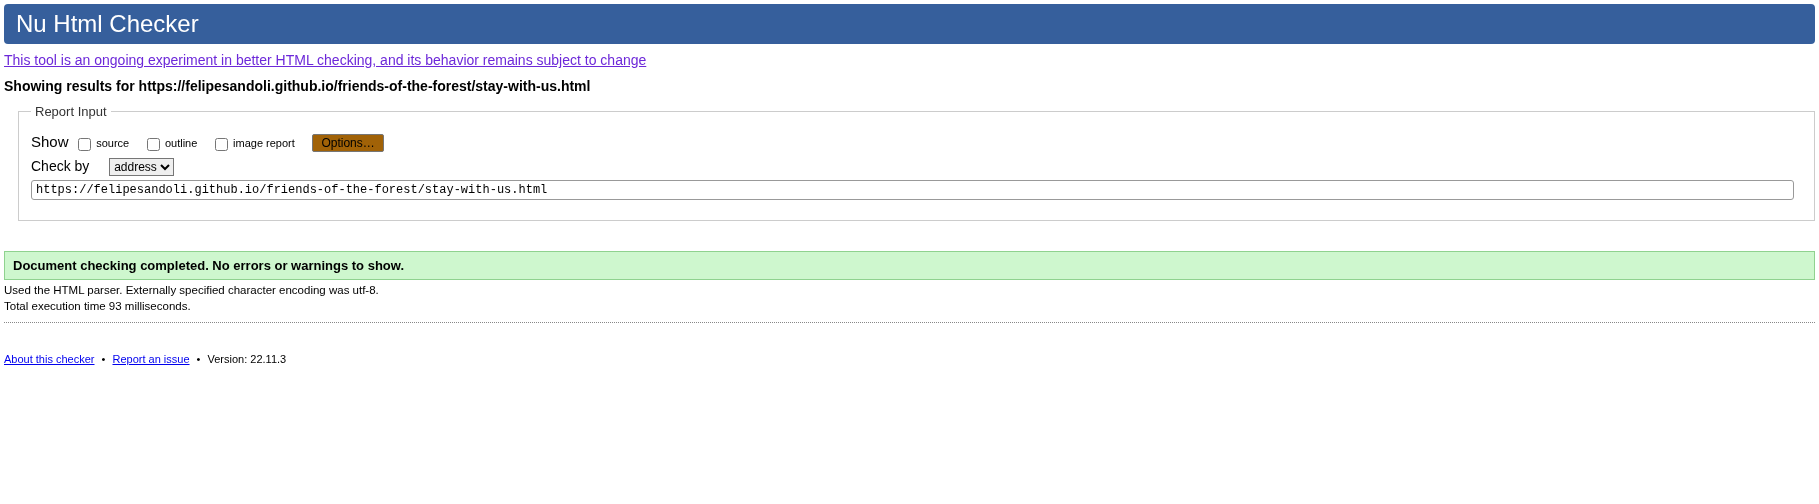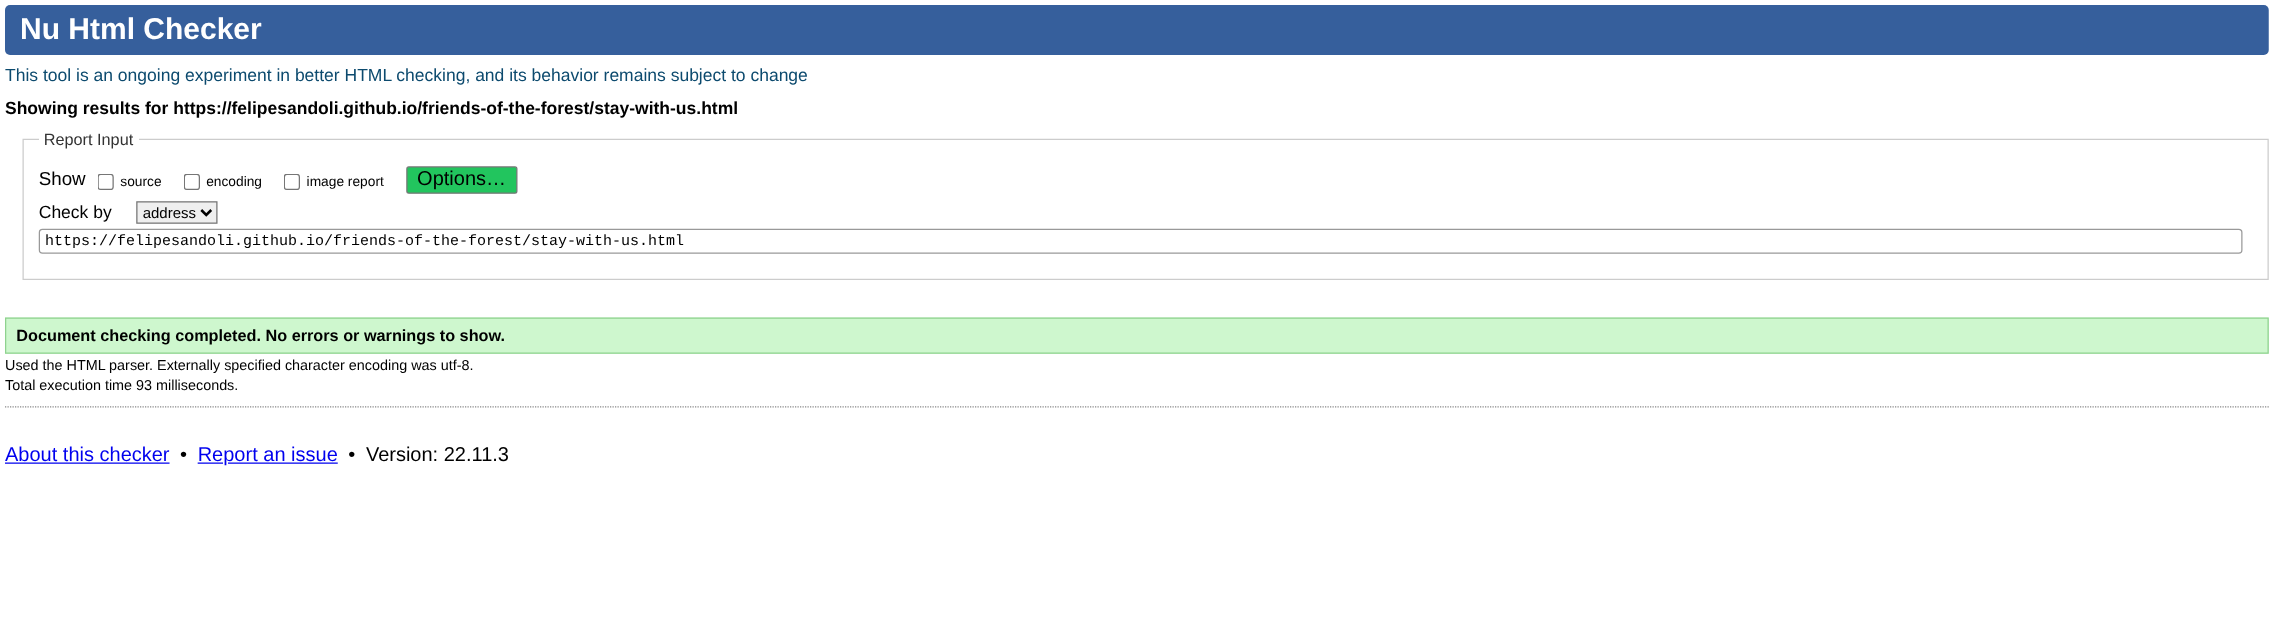--- a/index.html
+++ b/index.html
@@ -14,26 +14,27 @@
   .header-banner {
     background: #365f9c;
     color: #fff;
     padding: 6px 12px;
     margin: 4px;
     border-radius: 4px;
   }
   .header-banner h1 {
     margin: 0;
     font-size: 24px;
-    font-weight: bold;
+    font-weight: normal;
   }
   .intro {
     margin: 8px 4px 10px 4px;
-    color: #0c4a6e;
+    color: #6d28d9;
     font-size: 14px;
+    text-decoration: underline;
   }
   .showing-results {
     margin: 4px 4px 10px 4px;
     font-size: 14px;
     font-weight: bold;
   }
   fieldset.checker-input {
     margin: 4px 4px 10px 18px;
     border: 1px solid #ccc;
     padding: 8px 12px 14px 12px;
@@ -45,23 +46,23 @@
   }
   .row { margin: 6px 0; }
   .show-label {
     font-size: 15px;
     margin-right: 6px;
   }
   .chk-group { display: inline-block; margin-right: 14px; font-size: 11px; }
   .chk-group input { vertical-align: middle; margin: 0 2px 0 0; }
   button.options, button.check {
     font-family: Arial, Helvetica, sans-serif;
-    font-size: 16px;
+    font-size: 12px;
     padding: 1px 8px;
-    background: #22c55e;
+    background: #a16207;
     border: 1px solid #767676;
     border-radius: 2px;
     cursor: pointer;
   }
   .checkby-label { font-size: 14px; margin-right: 16px; }
   select.checkby {
     font-size: 12px;
     border: 1px solid #767676;
     background: #efefef;
     text-align: center;
@@ -87,21 +88,21 @@
     margin: 4px 4px 2px 4px;
     font-size: 11.5px;
   }
   hr.dotted {
     border: none;
     border-top: 1px dotted #888;
     margin: 10px 4px 30px 4px;
   }
   .footer {
     margin: 4px;
-    font-size: 16px;
+    font-size: 11px;
   }
   .footer a { color: #0000ee; text-decoration: underline; }
   .dot-sep { margin: 0 4px; }
 </style>
 </head>
 <body>
 
 <div class="header-banner">
   <h1>Nu Html Checker</h1>
 </div>
@@ -116,21 +117,21 @@
   <legend>Report Input</legend>
 
   <div class="row">
     <span class="show-label">Show</span>
     <span class="chk-group">
       <input type="checkbox" style="">
       <span>source</span>
     </span>
     <span class="chk-group">
       <input type="checkbox" style="">
-      <span>encoding</span>
+      <span>outline</span>
     </span>
     <span class="chk-group">
       <input type="checkbox" style="">
       <span>image report</span>
     </span>
     <button type="button" class="options">Options…</button>
   </div>
 
   <div class="row">
     <span class="checkby-label">Check by</span>

